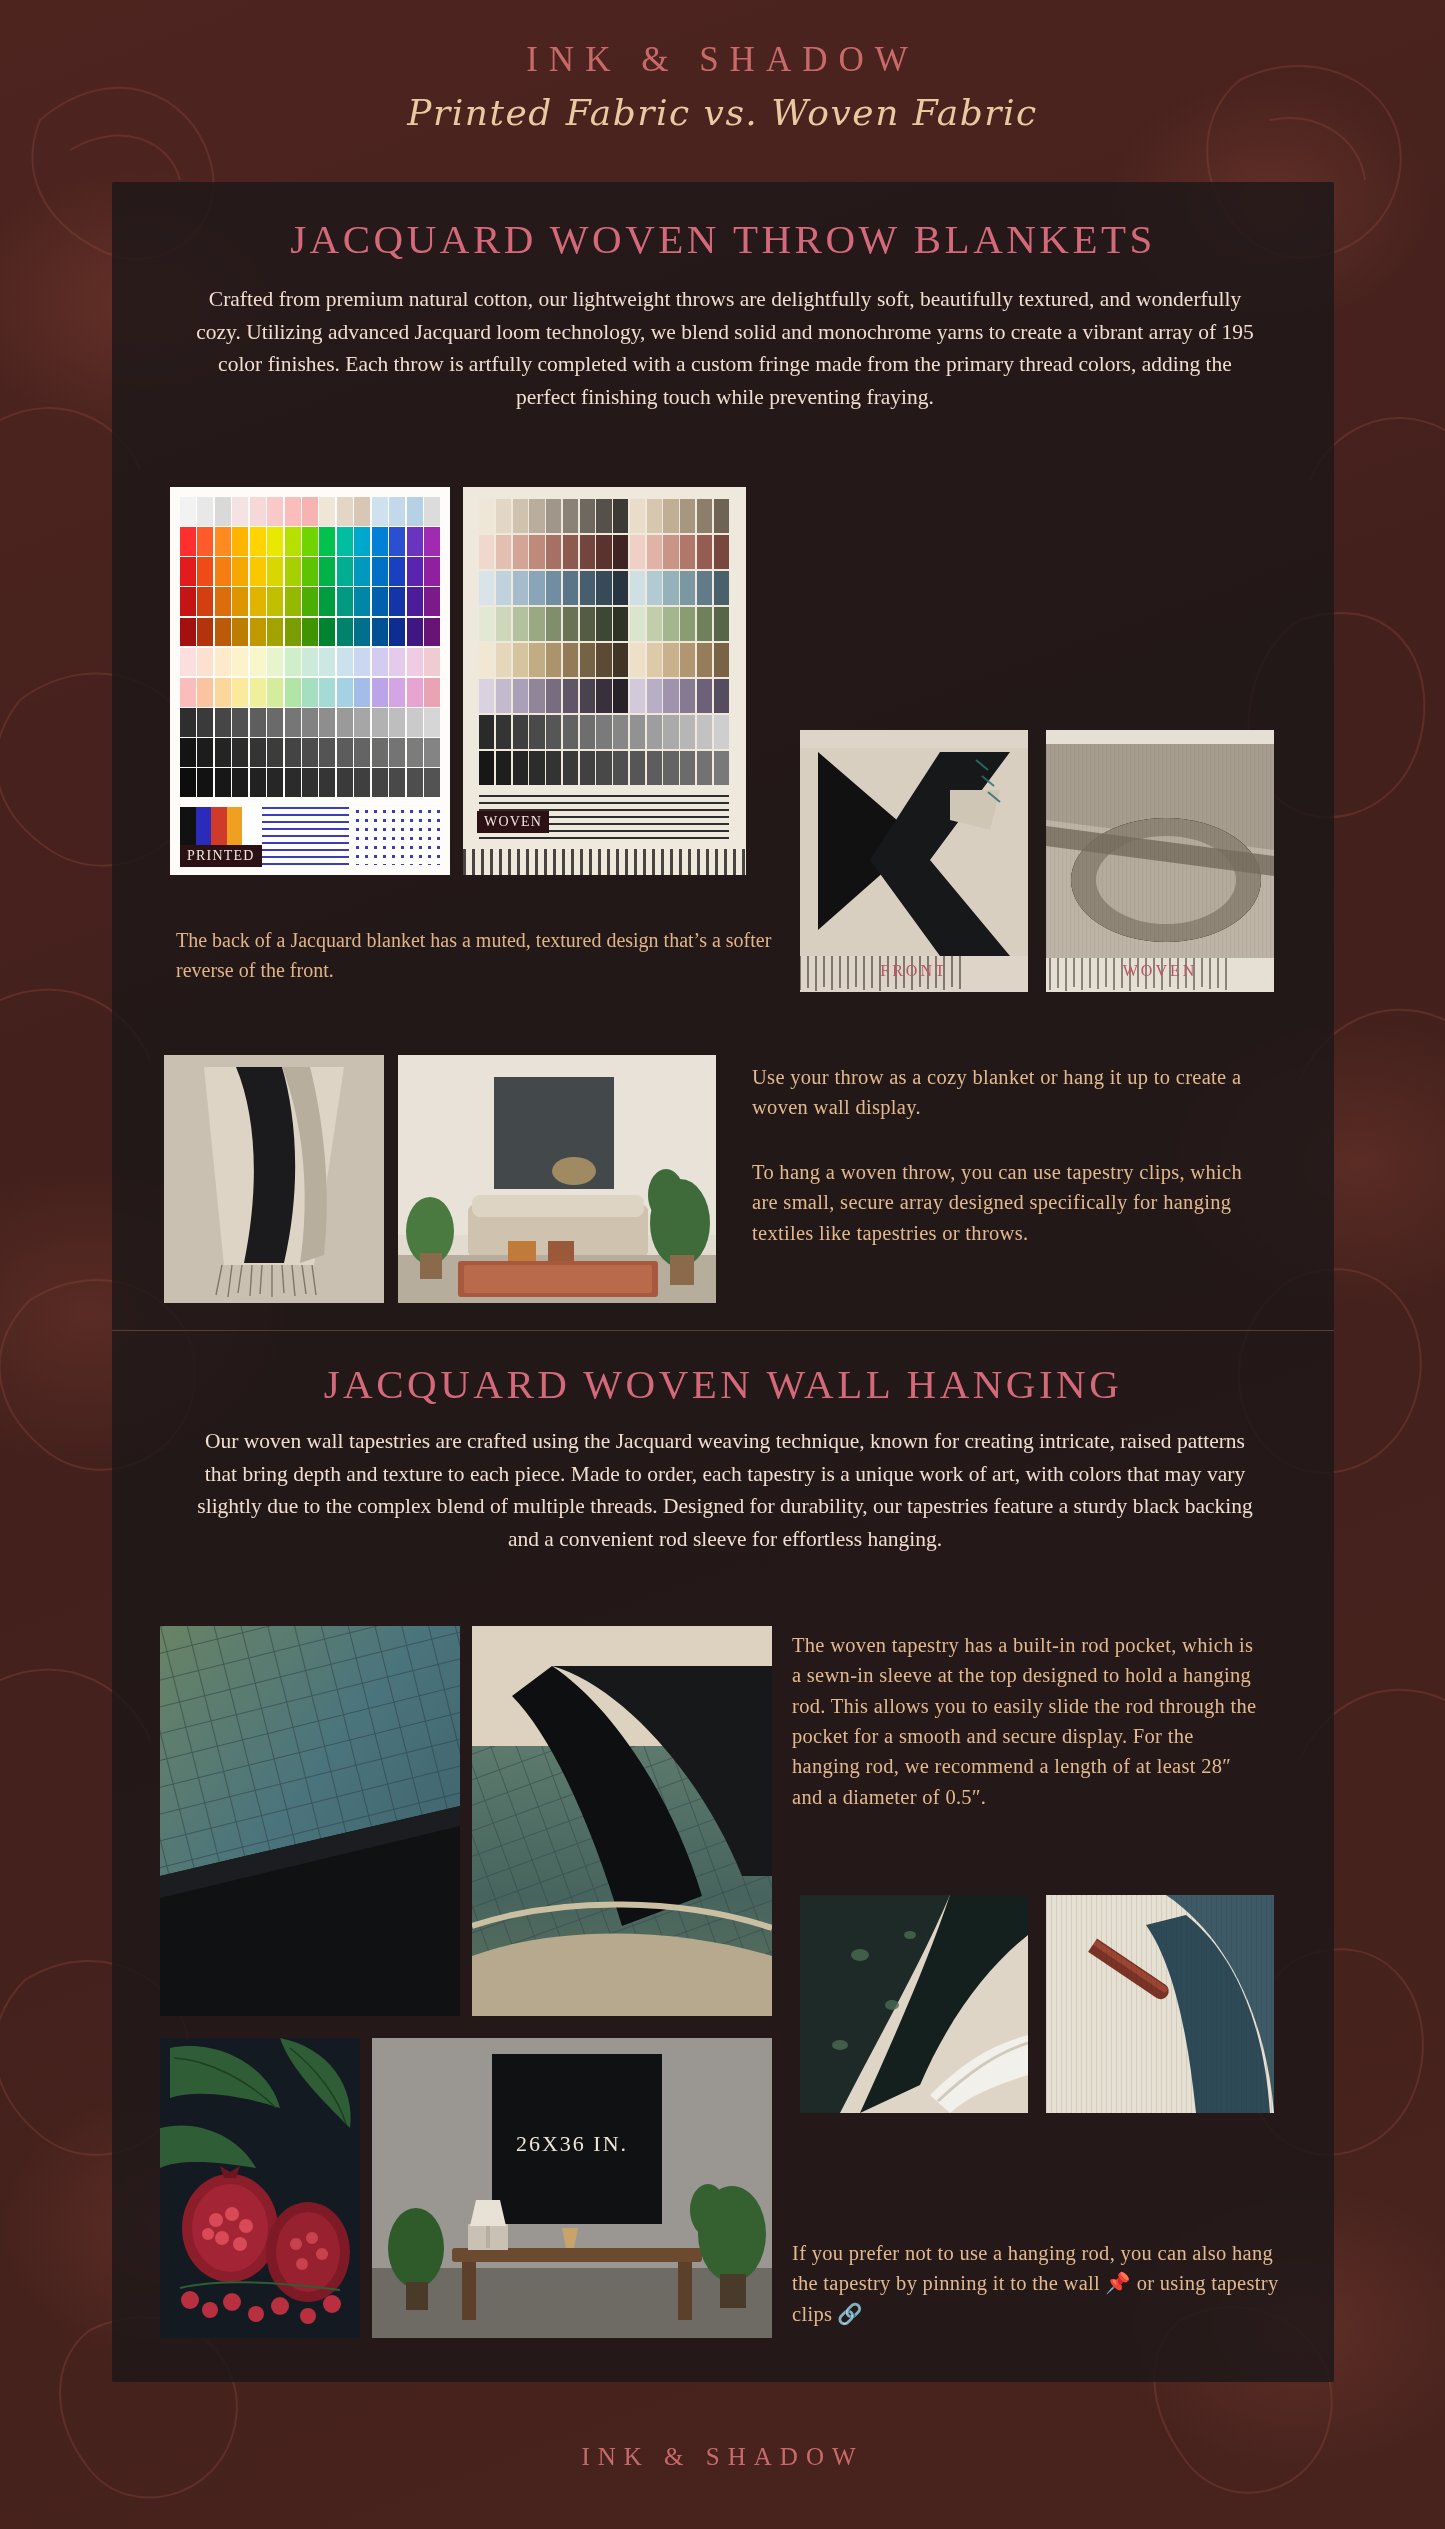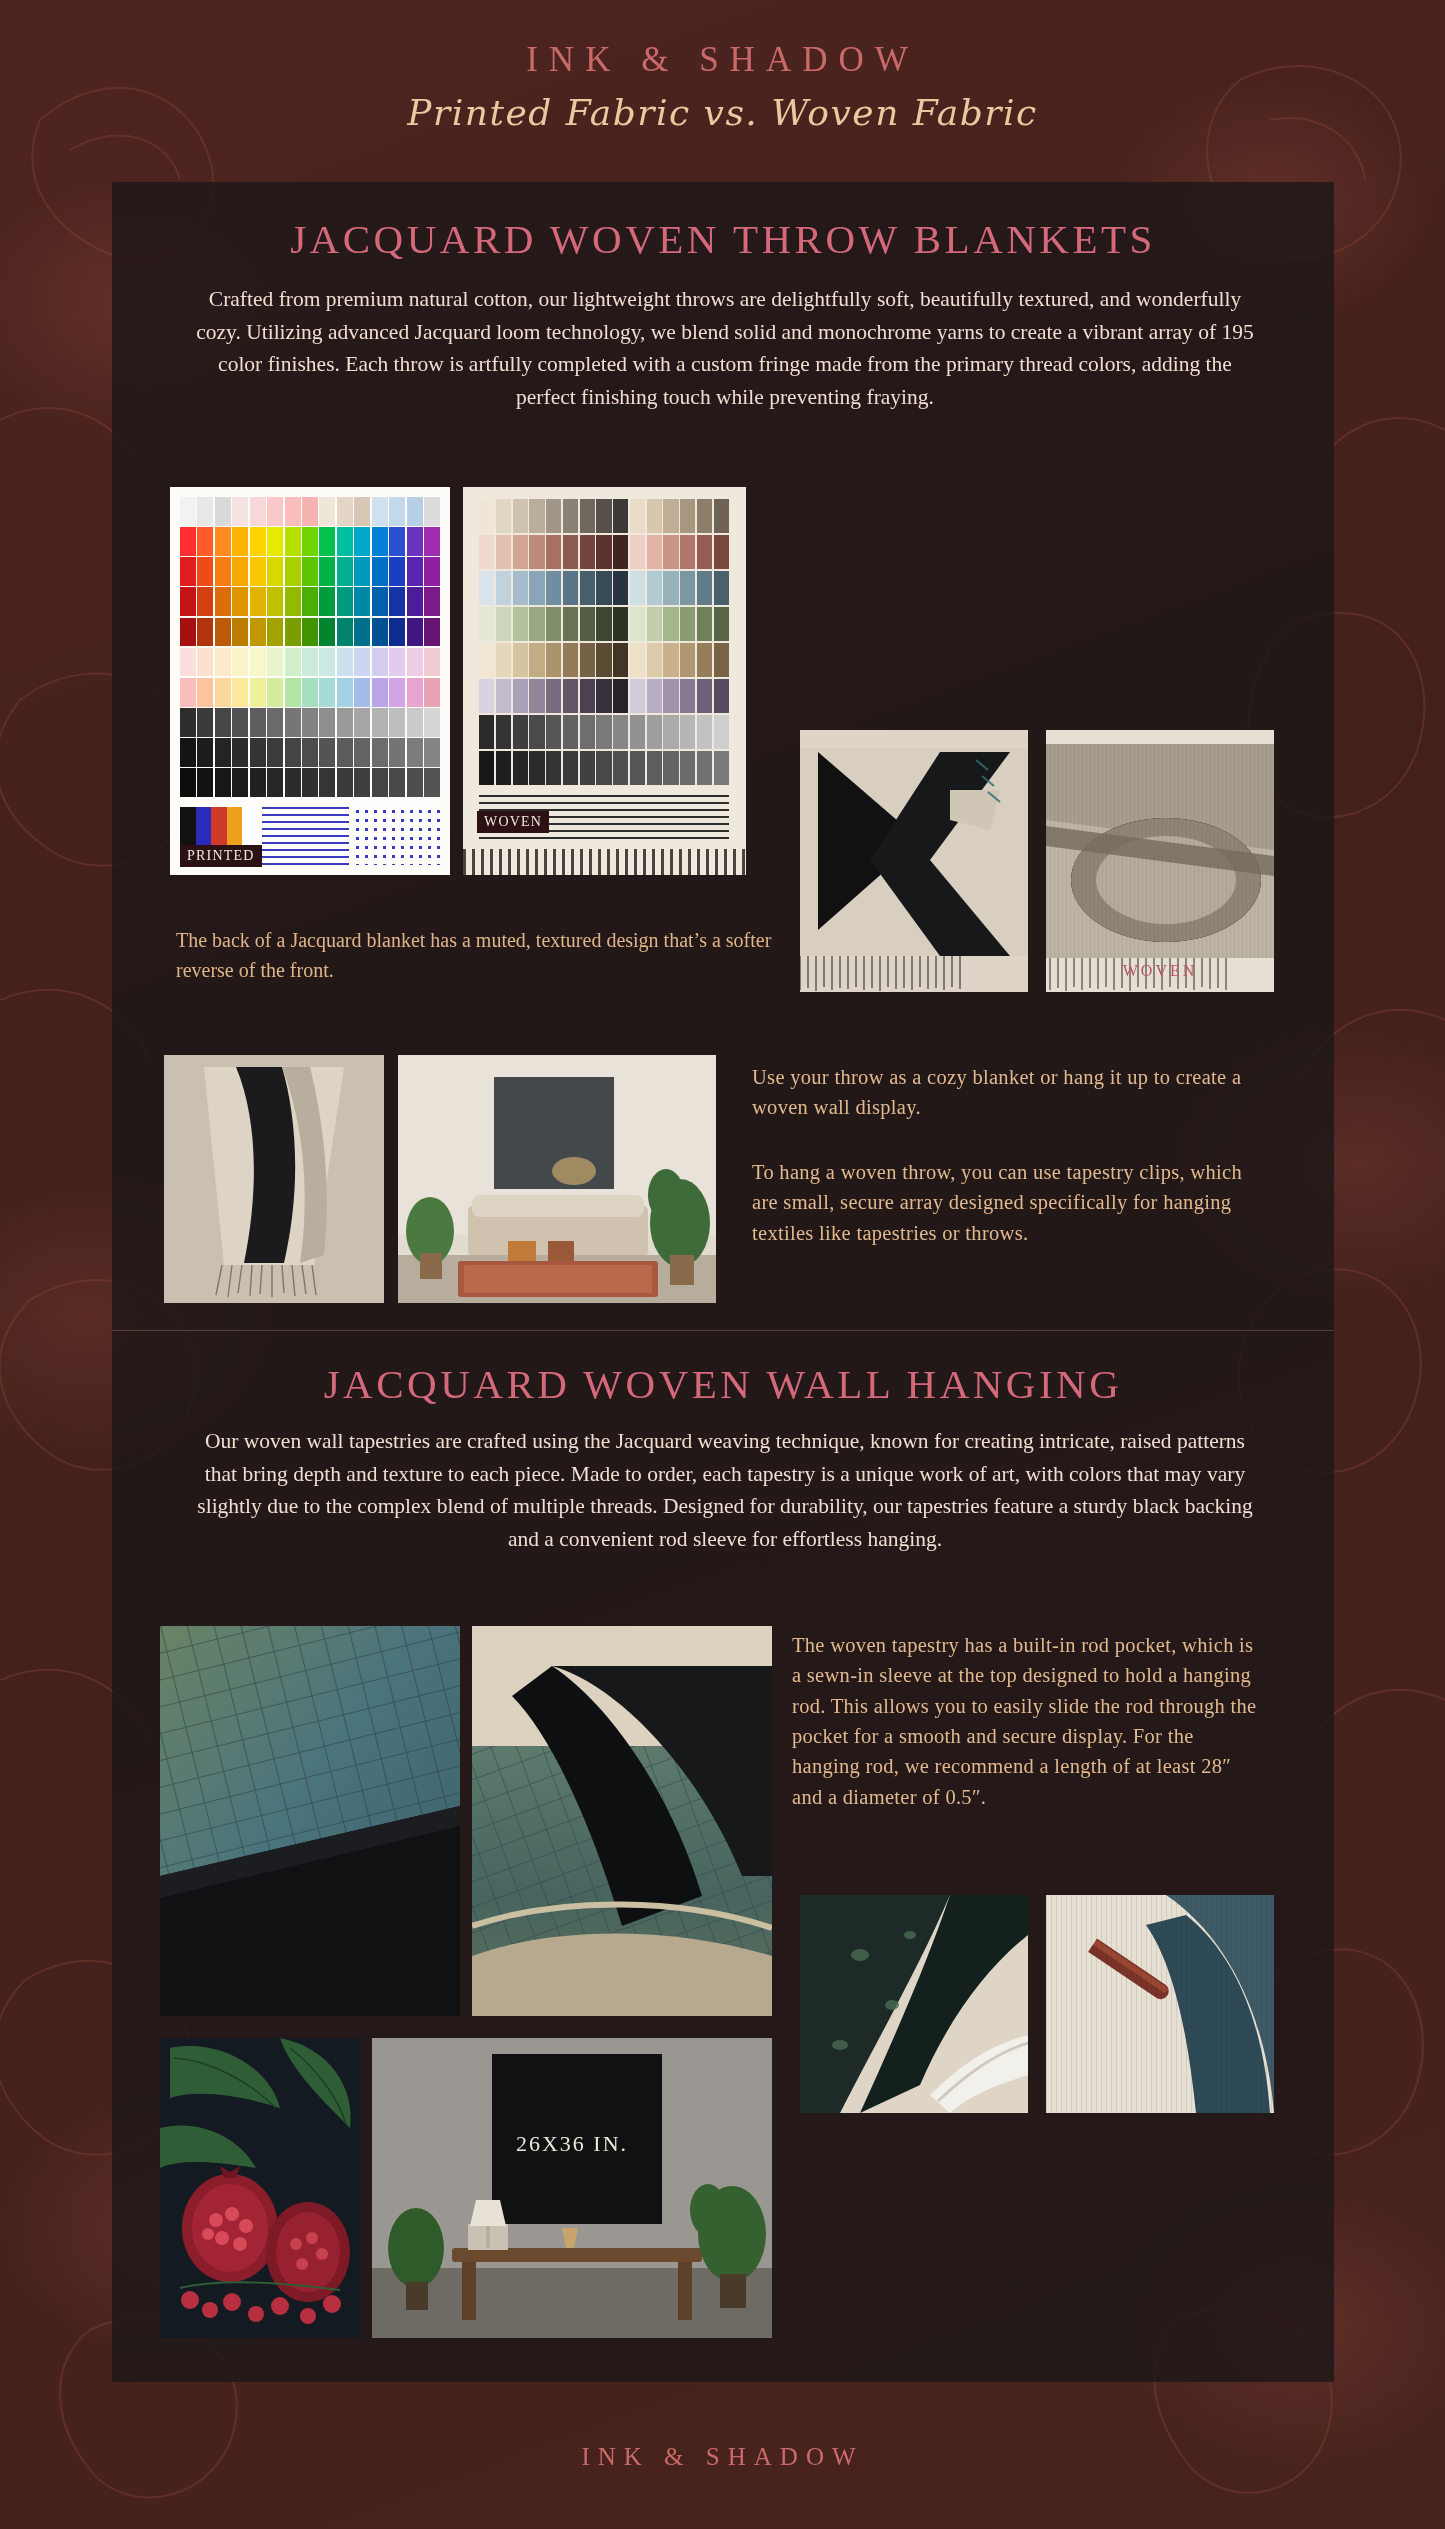--- a/index.html
+++ b/index.html
@@ -526,20 +526,21 @@
           <path d="M152,226 L152,257"></path>
           <path d="M160,226 L160,259"></path>
       </g>
       <g stroke="#2f6f72" stroke-width="2" opacity=".85">
         <path d="M176,30 L188,40"></path>
           <path d="M182,46 L194,56"></path>
           <path d="M188,62 L200,72"></path>
       </g>
     </svg>
   </div>
+  <div class="fr-bk-label" style="left:800px; width:228px; top:962px;">FRONT</div>
 
   <div class="imgbox" style="left:1046px; top:730px; width:228px; height:262px; background:#e8e2d6;">
     <svg viewBox="0 0 228 262" width="228" height="262" aria-hidden="true">
       <rect width="228" height="262" fill="#e6e0d4"></rect>
       <rect x="0" y="14" width="228" height="214" fill="#bdb4a6"></rect>
       <path d="M0,14 L228,14 L228,120 L0,90 Z" fill="#a79d8f"></path>
       <ellipse cx="120" cy="150" rx="95" ry="62" fill="#8e8button"></ellipse>
       <ellipse cx="120" cy="150" rx="95" ry="62" fill="#8f8577"></ellipse>
       <ellipse cx="120" cy="150" rx="70" ry="44" fill="#b5ab9c"></ellipse>
       <path d="M0,96 L228,126 L228,146 L0,116 Z" fill="#756b5e" opacity=".8"></path>
@@ -786,16 +787,17 @@
       <rect x="348" y="236" width="26" height="34" fill="#4a3a2a"></rect>
       <g fill="#2f5a2a">
         <ellipse cx="44" cy="210" rx="28" ry="40"></ellipse>
       </g>
       <rect x="34" y="244" width="22" height="28" fill="#4a3a2a"></rect>
     </svg>
   </div>
   <div style="position:absolute; left:372px; top:2130px; width:400px; text-align:center;
               color:#efe6d8; font-size:22px; letter-spacing:2px; font-family:'Liberation Serif',serif; line-height:1.3;">26X36 IN.</div>
 
+  <div class="side-copy" style="position:absolute; left:792px; top:2238px; width:490px;"> If you prefer not to use a hanging rod, you can also hang the tapestry by pinning it to the wall 📌 or using tapestry clips 🔗</div>
 
   <div class="footer">INK &amp; SHADOW</div>
 
 </div>
 
 </body></html>

